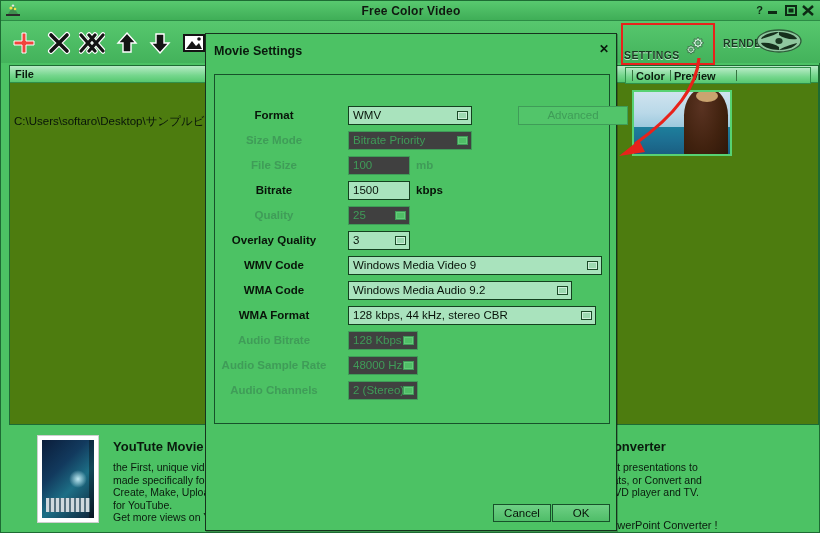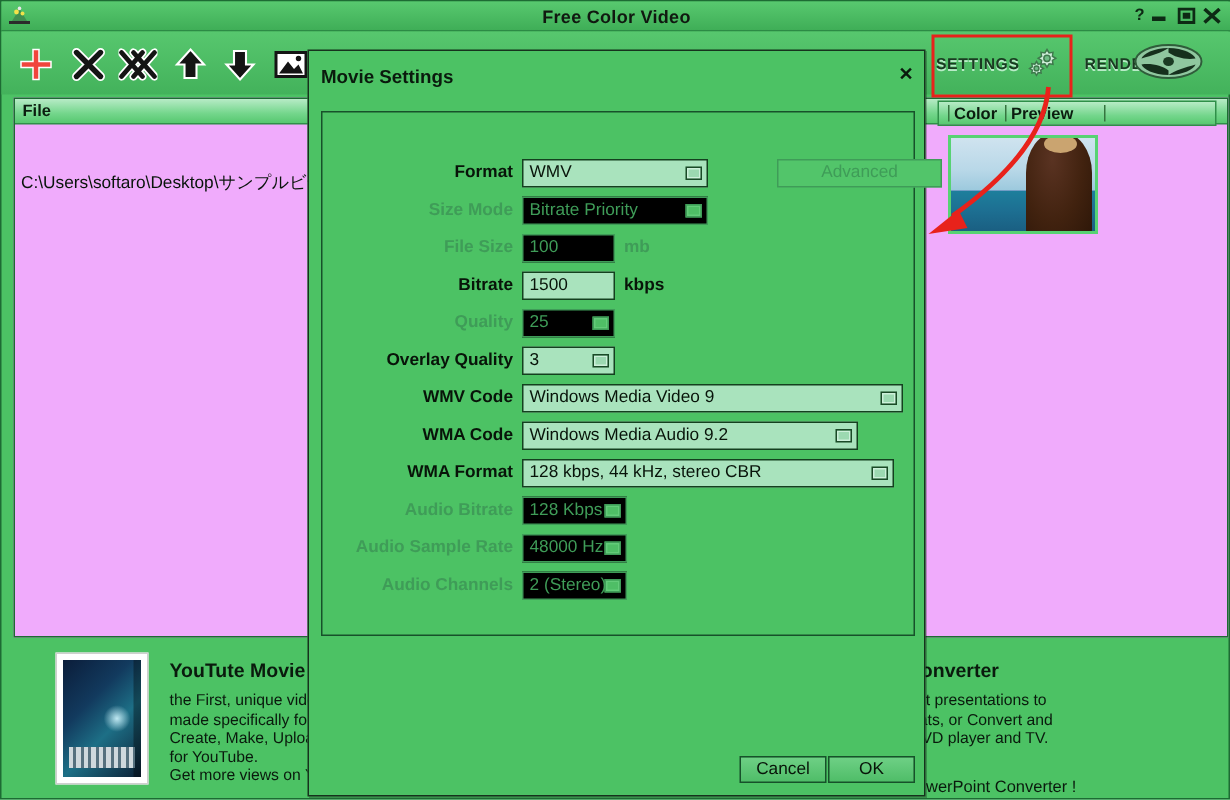--- a/index.html
+++ b/index.html
@@ -55,21 +55,21 @@
   .tbicon {
     position: absolute; top: 9px;
     width: 26px; height: 26px;
     cursor: default;
   }
 
   
   #filepanel {
     position: absolute; left: 8px; top: 64px;
     width: 810px; height: 360px;
-    background: #f0abfc;
+    background: #4d7c0f;
     border: 1px solid #1d6b33;
     box-sizing: border-box;
   }
   #file-header {
     position: absolute; left: 0; top: 0;
     width: 100%; height: 17px;
     background: linear-gradient(to bottom, #b7ebc6 0%, #74d68c 60%, #57c870 100%);
     border-bottom: 1px solid #2f8f49;
     box-sizing: border-box;
   }
@@ -79,21 +79,21 @@
   }
   #file-row {
     position: absolute; left: 4px; top: 48px;
     font-size: 11.5px; color: #08140a;
   }
 
   
   #settings-btn {
     position: absolute; left: 623px; top: 24px;
     width: 88px; height: 36px;
-    display: flex; align-items: center;
+    display: flex; align-items: flex-end;
     cursor: default;
   }
   #settings-hl {
     position: absolute; left: 620px; top: 22px;
     width: 94px; height: 42px;
     border: 2px solid #e8221b;
     box-sizing: border-box;
     pointer-events: none;
   }
   #render-btn {
@@ -240,40 +240,40 @@
   }
 
   
   .row {
     position: absolute;
     left: 0; width: 100%;
     height: 22px;
   }
   .lbl {
     position: absolute; right: 0; top: 3px;
-    width: 140px; text-align: right;
+    width: 140px; text-align: center;
     font-size: 11.5px; color: #081409;
     font-weight: bold;
   }
   .lbl.dim { color: #3f9c58; font-weight: bold; }
 
   .ctrl {
     position: absolute;
     height: 19px;
     background: #a9e3bd;
     border: 1px solid #14401f;
     box-sizing: border-box;
     font-size: 11.5px;
     color: #08140a;
     padding: 2px 4px 0 4px;
     overflow: hidden;
     white-space: nowrap;
   }
   .ctrl.dim {
-    background: #000000;
+    background: #404040;
     border: 1px solid #3f9c58;
     color: #3f9c58;
   }
   .dd {
     position: absolute; right: 3px; top: 4px;
     width: 11px; height: 9px;
     background: #9cd9b1;
     border: 1px solid #1a4a27;
     box-sizing: border-box;
     box-shadow: inset 0 0 0 1px #cdf0da;

